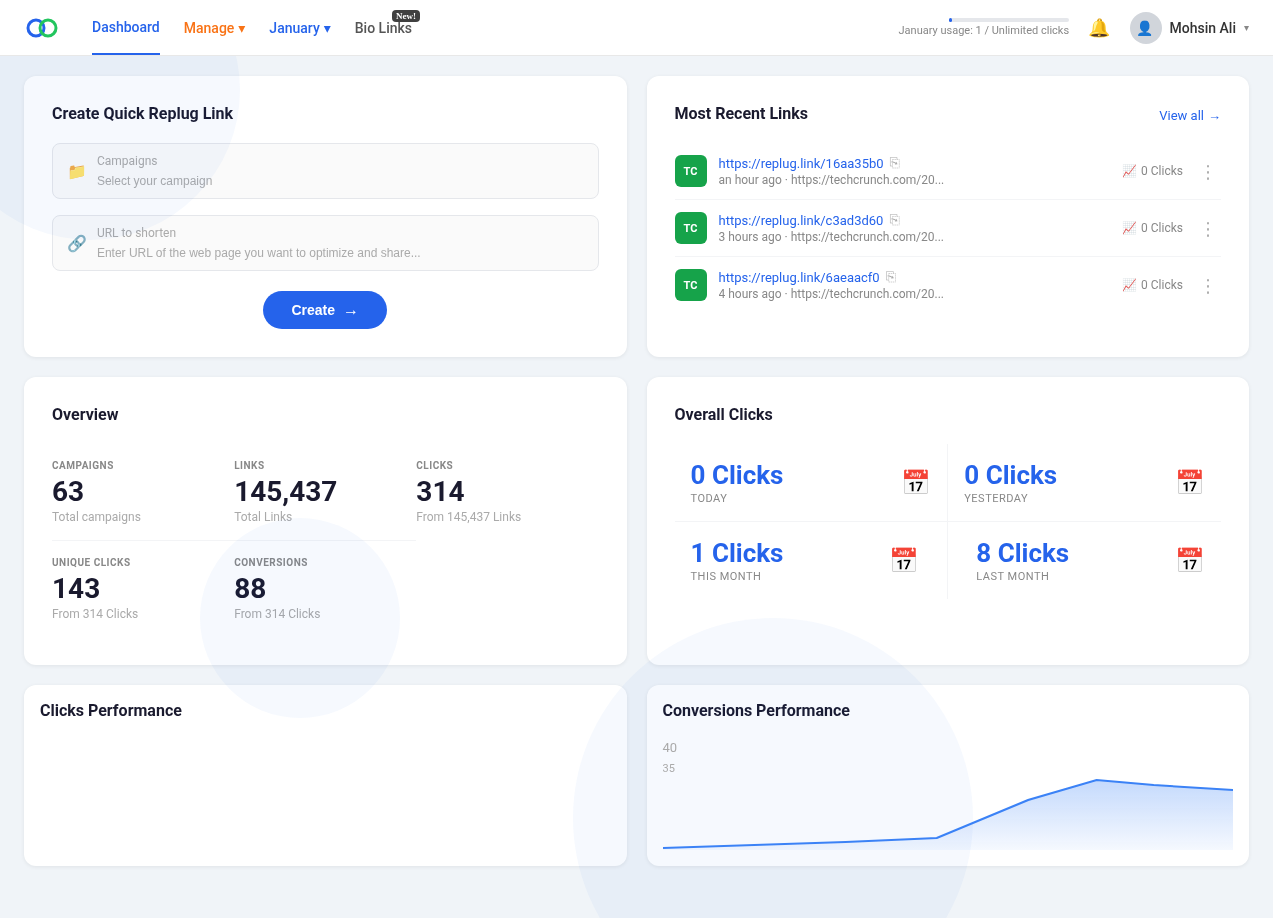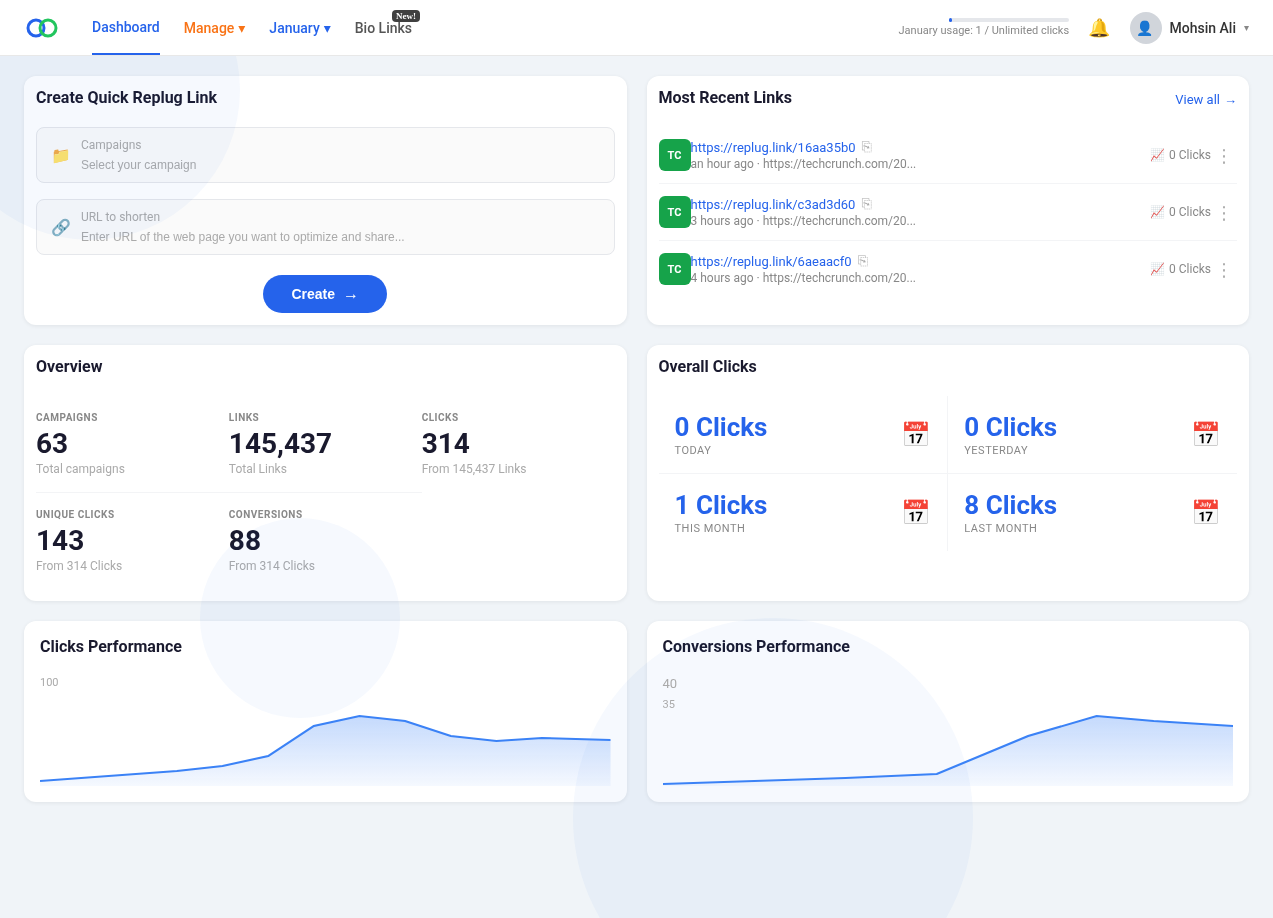--- a/index.html
+++ b/index.html
@@ -51,21 +51,21 @@
       grid-template-columns: 1fr 1fr;
       grid-template-rows: auto auto auto;
       gap: 20px;
       max-width: 1273px;
     }
 
     
     .card {
       background: #fff;
       border-radius: 12px;
-      padding: 12px;
+      padding: 28px;
       box-shadow: 0 1px 4px rgba(0,0,0,0.07);
     }
 
     
     .card-title { font-size: 16px; font-weight: 700; color: #1a1a2e; margin-bottom: 20px; }
 
     .form-group { margin-bottom: 16px; }
     .form-label { font-size: 12px; color: #aaa; margin-bottom: 4px; display: block; }
     .form-input-wrapper {
       display: flex; align-items: center; gap: 10px;
@@ -83,21 +83,21 @@
       background: #2563eb; color: #fff; border: none; border-radius: 24px;
       padding: 10px 28px; font-size: 14px; font-weight: 600; cursor: pointer;
       display: flex; align-items: center; gap: 8px; margin: 20px auto 0;
     }
     .create-btn-arrow { font-size: 16px; }
 
     
     .card-header { display: flex; justify-content: space-between; align-items: center; margin-bottom: 16px; }
     .view-all { color: #2563eb; font-size: 13px; cursor: pointer; display: flex; align-items: center; gap: 4px; text-decoration: none; }
 
-    .link-item { display: flex; align-items: center; padding: 12px 0; border-bottom: 1px solid #f3f4f6; }
+    .link-item { display: flex; align-items: center; gap: 12px; padding: 12px 0; border-bottom: 1px solid #f3f4f6; }
     .link-item:last-child { border-bottom: none; }
     .link-favicon {
       width: 32px; height: 32px; background: #16a34a; border-radius: 6px;
       display: flex; align-items: center; justify-content: center;
       color: #fff; font-size: 11px; font-weight: 700; flex-shrink: 0;
     }
     .link-details { flex: 1; min-width: 0; }
     .link-url { color: #2563eb; font-size: 13px; text-decoration: none; display: flex; align-items: center; gap: 6px; }
     .link-copy-icon { color: #aaa; font-size: 13px; cursor: pointer; }
     .link-meta { font-size: 12px; color: #888; margin-top: 2px; white-space: nowrap; overflow: hidden; text-overflow: ellipsis; }
@@ -325,54 +325,41 @@
           <div>
             <div class="clicks-value">0 Clicks</div>
             <div class="clicks-period">YESTERDAY</div>
           </div>
           <span class="clicks-cal-icon">📅</span>
         </div>
       </div>
 
       <hr style="border:none;border-top:1px solid #f3f4f6;">
 
-      <div style="display:grid; grid-template-columns:1fr 1px 1fr; gap:0;">
+      <div style="display:grid; grid-template-columns:1fr 1px 1fr; gap:12px;">
         <div class="clicks-item">
           <div>
             <div class="clicks-value">1 Clicks</div>
             <div class="clicks-period">THIS MONTH</div>
           </div>
           <span class="clicks-cal-icon">📅</span>
         </div>
         <div style="background:#f3f4f6;"></div>
         <div class="clicks-item">
           <div>
             <div class="clicks-value">8 Clicks</div>
             <div class="clicks-period">LAST MONTH</div>
           </div>
           <span class="clicks-cal-icon">📅</span>
         </div>
       </div>
     </div>
 
     <div class="card perf-card">
       <div class="card-title">Clicks Performance</div>
-      <div style="position:relative; height:110px; margin-top:8px;">
-        <span style="position:absolute;left:0;top:0;font-size:11px;color:#aaa;">100</span>
-        <svg style="width:100%;height:90px;margin-top:20px;" viewBox="0 0 500 90" preserveAspectRatio="none">
-          <defs>
-            <linearGradient id="clicksGrad" x1="0" y1="0" x2="0" y2="1">
-              <stop offset="0%" stop-color="#3b82f6" stop-opacity="0.3"></stop>
-              <stop offset="100%" stop-color="#3b82f6" stop-opacity="0.05"></stop>
-            </linearGradient>
-          </defs>
-          <path d="M0,85 L60,80 L120,75 L160,70 L200,60 L240,30 L280,20 L320,25 L360,40 L400,45 L440,42 L500,44 L500,90 L0,90 Z" fill="url(#clicksGrad)" stroke="none"></path>
-          <path d="M0,85 L60,80 L120,75 L160,70 L200,60 L240,30 L280,20 L320,25 L360,40 L400,45 L440,42 L500,44" fill="none" stroke="#3b82f6" stroke-width="2"></path>
-        </svg>
-      </div>
     </div>
 
     <div class="card perf-card">
       <div class="card-title">Conversions Performance</div>
       <div style="position:relative; height:110px; margin-top:8px;">
         <span style="position:absolute;left:0;top:0;font-size:13px;color:#aaa;">40</span>
         <span style="position:absolute;left:0;top:22px;font-size:11px;color:#aaa;">35</span>
         <svg style="width:100%;height:90px;margin-top:20px;" viewBox="0 0 500 90" preserveAspectRatio="none">
           <defs>
             <linearGradient id="convGrad" x1="0" y1="0" x2="0" y2="1">

